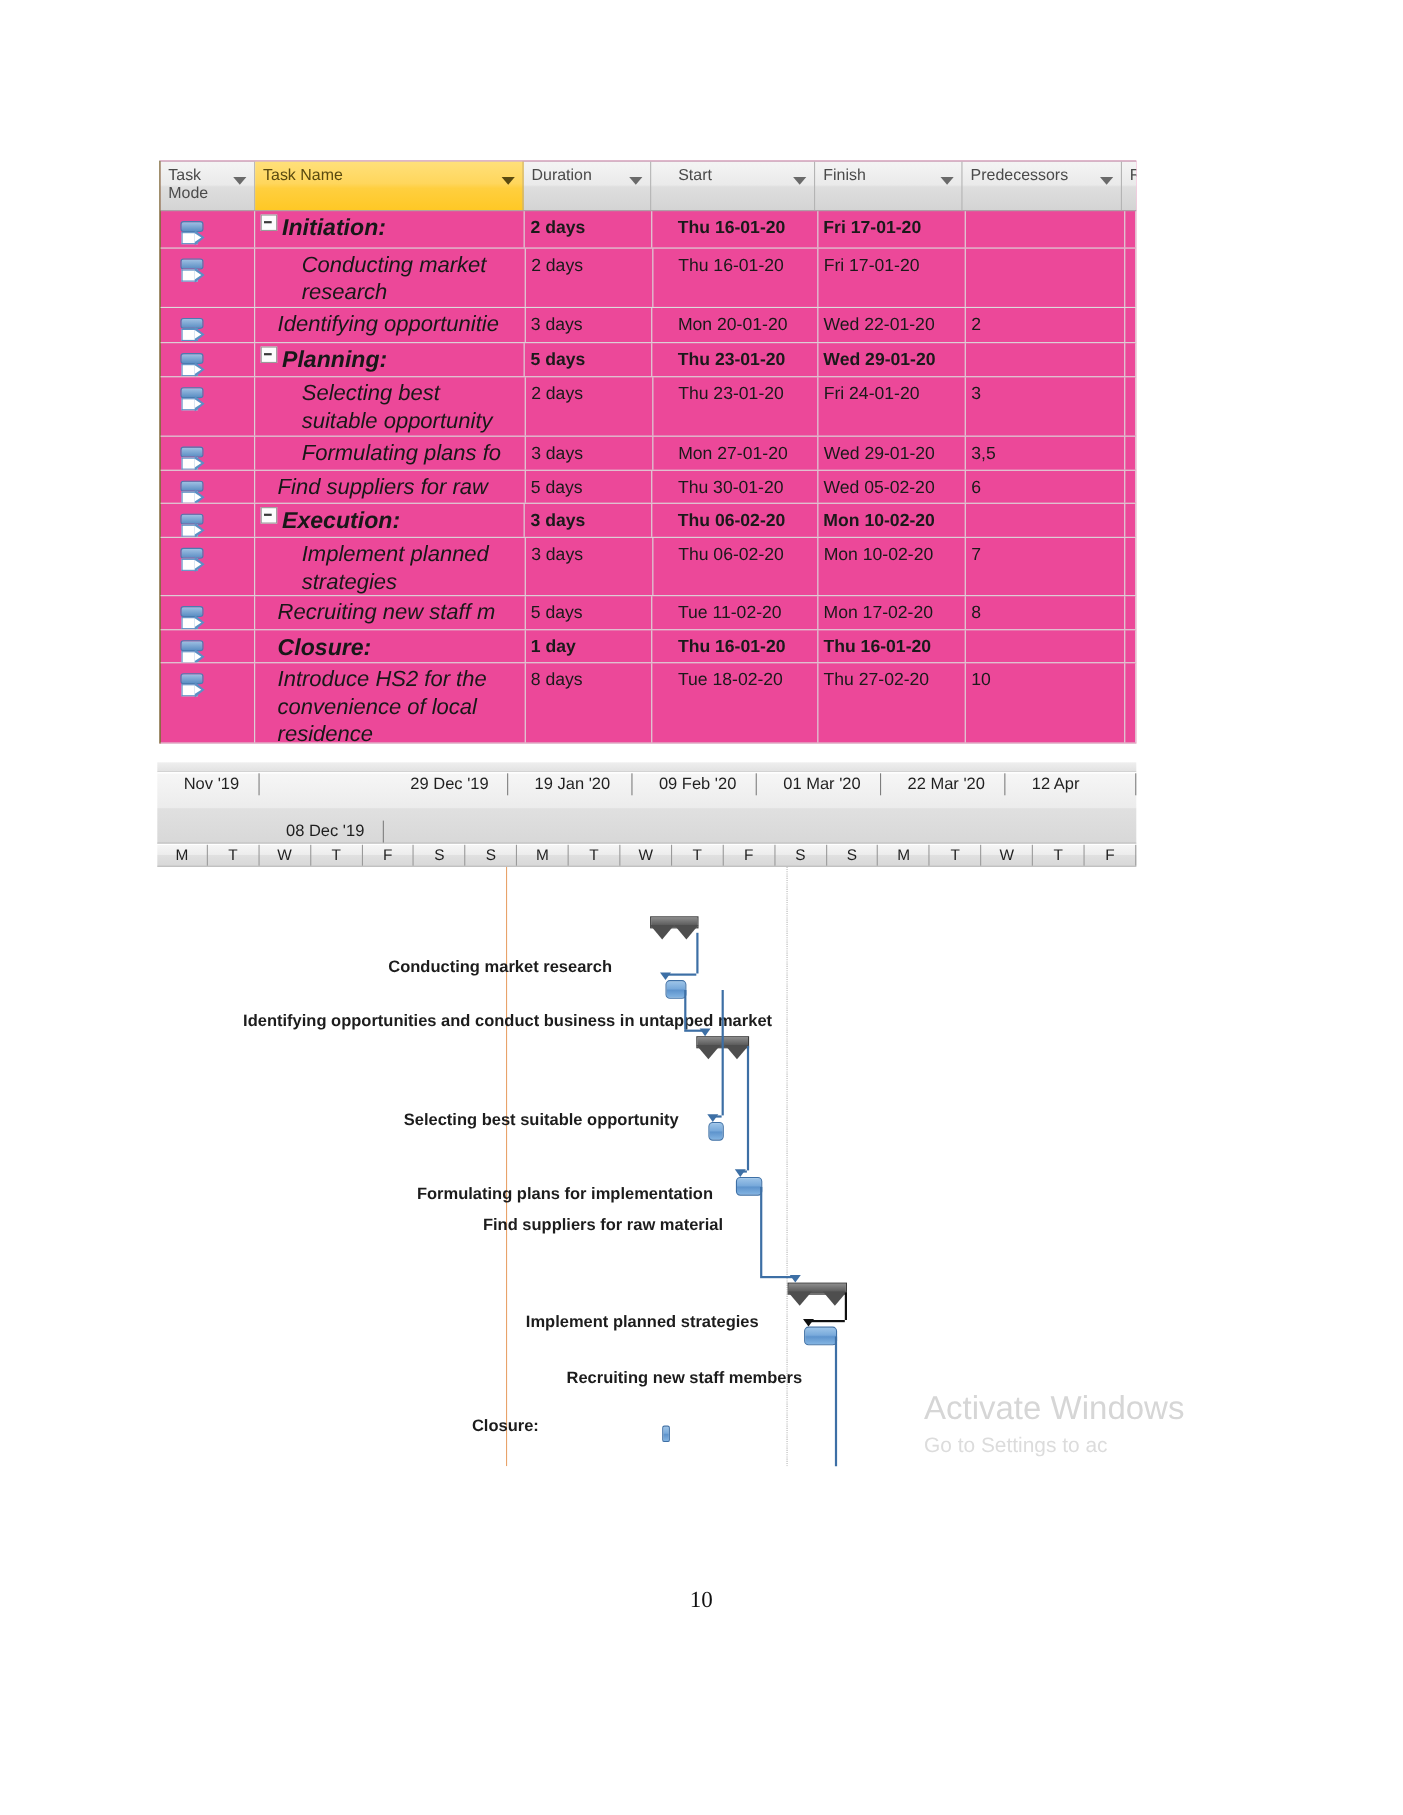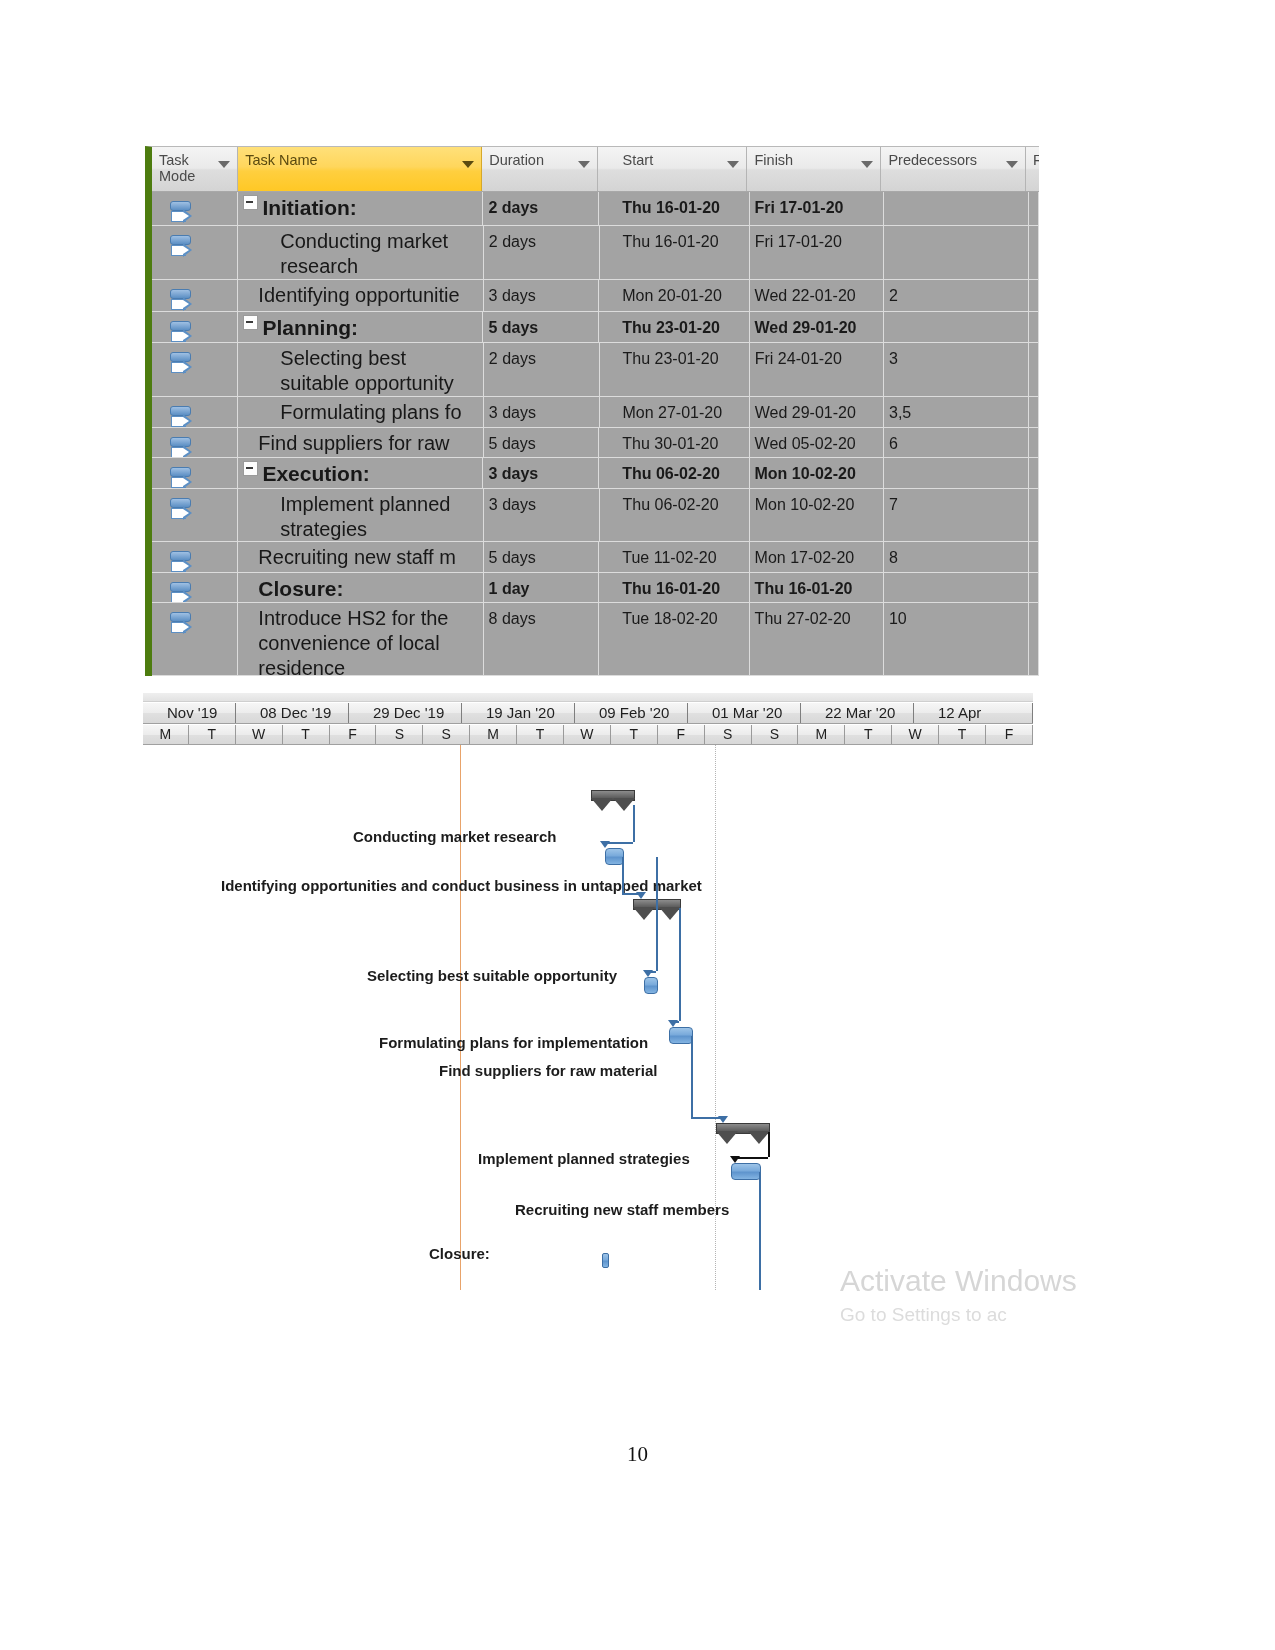--- a/index.html
+++ b/index.html
@@ -15,22 +15,22 @@
     overflow: hidden;
   }
 
   
   #project-grid {
     position: absolute;
     left: 145px;
     top: 146px;
     width: 887px;
     border-top: 1px solid #b9b9b9;
-    border-left: 7px solid #4d7c0f;
-    background: #a3a3a3;
+    border-left: 1px solid #4d7c0f;
+    background: #ec4899;
   }
   .grid-header-row {
     display: flex;
     height: 44px;
     background: linear-gradient(to bottom,#f4f4f4 0%,#eaeaea 48%,#dedede 52%,#d4d4d4 100%);
     border-bottom: 1px solid #a8a8a8;
   }
   .hcell {
     position: relative;
     box-sizing: border-box;
@@ -73,21 +73,21 @@
   .cell {
     box-sizing: border-box;
     border-right: 1px solid #dcdcdc;
     font-size: 17px;
     color: #1a1a1a;
     padding: 3px 4px 3px 5px;
     overflow: hidden;
     white-space: nowrap;
     line-height: 25px;
   }
-  .cell.wrap { white-space: normal; }
+  .cell.wrap { white-space: normal; font-style: italic; }
   .cell.small { font-size: 16px; }
   .cell.bold  { font-weight: bold; }
   .cell.namecell { font-size: 20px; color:#181818; }
   .cell.namecell.bold { font-size: 21px; }
   .cell.indent1 { padding-left: 20px; }
   .cell.indent2 { padding-left: 42px; }
 
   
   .mode-icon { position: relative; width: 26px; height: 26px; margin: 4px 0 0 12px; }
   .mode-icon .bar {
@@ -492,21 +492,21 @@
         <div class="cell small c-pred">10</div>
         <div class="cell c-res"></div>
       </div>
     </div>
 </div>
 
 <div id="gantt">
   <div class="tl-topband"></div>
   <div class="tl-months" id="tl-months">
       <div class="seg" style="width: 93px;">Nov '19</div>
-      <div class="seg" style="width: 113px;">08 Dec '19</div>
+      <div class="seg" style="width: 113px; margin-top: 43px;">08 Dec '19</div>
       <div class="seg" style="width: 113px;">29 Dec '19</div>
       <div class="seg" style="width: 113px;">19 Jan '20</div>
       <div class="seg" style="width: 113px;">09 Feb '20</div>
       <div class="seg" style="width: 113px;">01 Mar '20</div>
       <div class="seg" style="width: 113px;">22 Mar '20</div>
       <div class="seg" style="width: 119px;">12 Apr</div>
     </div>
   <div class="tl-days" id="tl-days">
       <div class="seg" style="width: 46px;">M</div>
       <div class="seg" style="width: 47px;">T</div>

